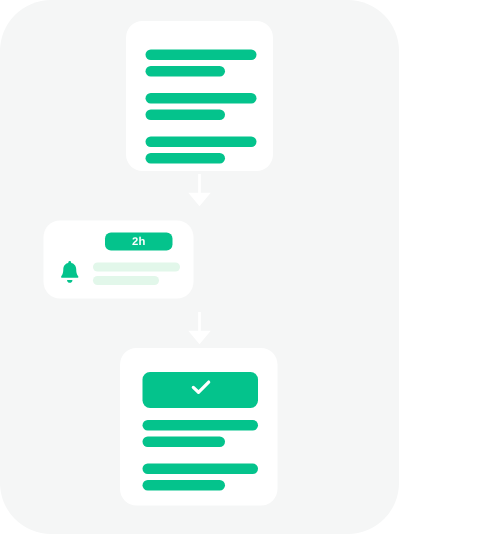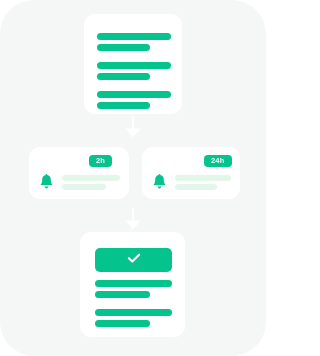--- a/index.html
+++ b/index.html
@@ -84,25 +84,24 @@
   }
   .badge {
     position: absolute;
     top: 8px;
     background: #04c38c;
     color: #ffffff;
     font-size: 7.5px;
     font-weight: bold;
     line-height: 12px;
     height: 12px;
-    padding: 0 7px;
+    padding: 0 18px;
     border-radius: 4px;
     text-align: center;
     letter-spacing: 0.2px;
-    margin-left: 19px;
   }
   #card-notif-left  .badge { left: 41px; }
   #card-notif-right .badge { left: 43px; }
 
   .notif-body {
     position: absolute;
     left: 10px;
     right: 9px;
     top: 26px;
     display: flex;
@@ -191,36 +190,20 @@
           <path d="M5.7 12.6h3.6c0 1.1-0.8 1.9-1.8 1.9s-1.8-0.8-1.8-1.9z" fill="#04c38c"></path>
         </svg>
       </div>
       <div class="notif-lines">
         <div class="lbar l1"></div>
         <div class="lbar l2"></div>
       </div>
     </div>
   </div>
 
-  <div class="card" id="card-notif-right">
-    <div class="badge">24h</div>
-    <div class="notif-body">
-      <div class="bell-wrap">
-        <svg viewBox="0 0 15 17" width="15" height="17" aria-hidden="true">
-          <path d="M7.5 1.1c-2.5 0-4.3 1.9-4.3 4.3 0 3.3-1.0 4.4-1.4 4.9-0.25 0.3-0.05 0.8 0.35 0.8h10.7c0.4 0 0.6-0.5 0.35-0.8-0.4-0.5-1.4-1.6-1.4-4.9 0-2.4-1.8-4.3-4.3-4.3z" fill="#04c38c"></path>
-          <rect x="6.6" y="0" width="1.8" height="1.8" rx="0.9" fill="#04c38c"></rect>
-          <path d="M5.7 12.6h3.6c0 1.1-0.8 1.9-1.8 1.9s-1.8-0.8-1.8-1.9z" fill="#04c38c"></path>
-        </svg>
-      </div>
-      <div class="notif-lines">
-        <div class="lbar l1"></div>
-        <div class="lbar l2"></div>
-      </div>
-    </div>
-  </div>
 
   <div class="arrow" id="arrow-2">
     <svg viewBox="0 0 26 26" width="26" height="26" aria-hidden="true">
       <rect x="12.1" y="2" width="1.8" height="14" fill="#ffffff"></rect>
       <path d="M5.5 14.5 L20.5 14.5 L13 23.5 Z" fill="#ffffff"></path>
     </svg>
   </div>
 
   <div class="card" id="card-bottom">
     <div id="check-button">

